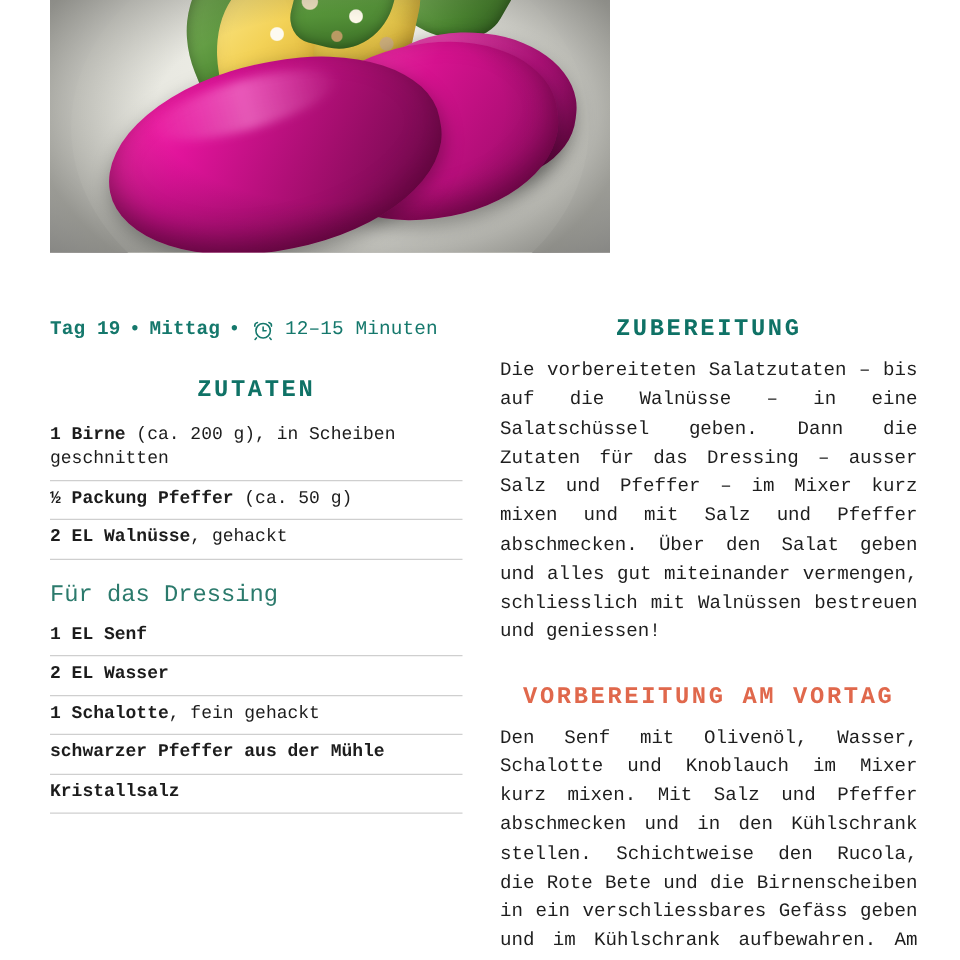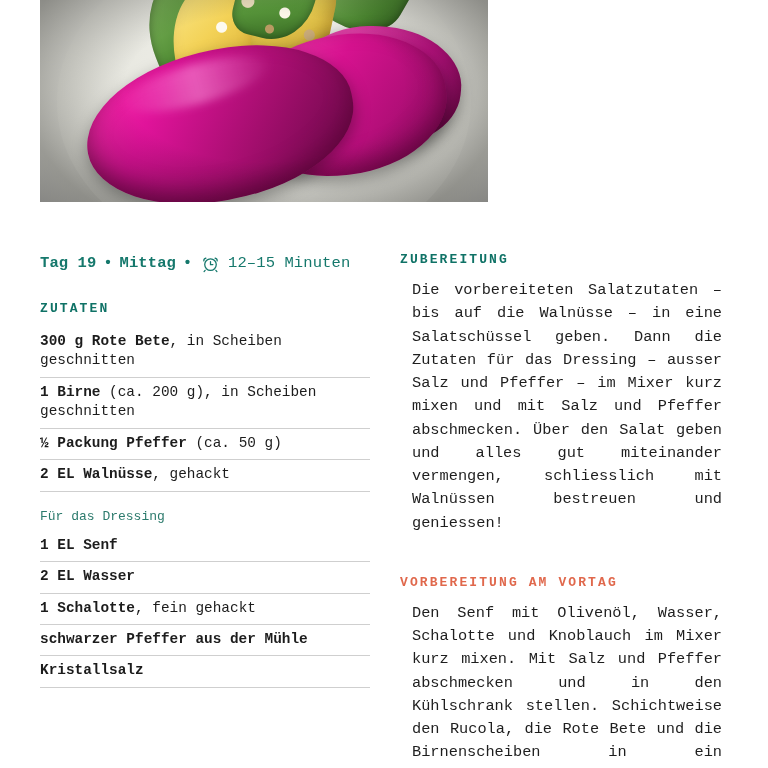--- a/index.html
+++ b/index.html
@@ -169,51 +169,52 @@
   .recipe-title {
     margin: 12px 0 0 0;
     font-size: 28px;
     line-height: 1.19;
     font-weight: normal;
     color: #141414;
     letter-spacing: -0.2px;
   }
 
   .sec-head {
-    font-size: 13px;
+    font-size: 19px;
     font-weight: bold;
     letter-spacing: 2.1px;
     color: #0f7266;
     margin: 27px 0 11px 0;
+    text-align: center;
   }
   .sec-head.orange { color: #e0684c; }
   .col-right .sec-head { margin-top: 0; }
 
   .ing-list { list-style: none; margin: 0; padding: 0; }
   .ing-item {
     font-size: 14.4px;
     line-height: 1.35;
     color: #1c1c1c;
     padding: 5px 0 6px 0;
     border-bottom: 1px solid #cfcfcf;
   }
   .ing-item .q { font-weight: bold; }
 
   .sub-head {
-    font-size: 13px;
+    font-size: 19px;
     color: #2b7a6c;
     margin: 17px 0 7px 0;
   }
 
   .body-text {
     font-size: 15.3px;
     line-height: 1.52;
     color: #1e1e1e;
     text-align: justify;
-    margin: 12px;
+    margin: 0;
     hyphens: auto;
   }
   .block-gap { height: 28px; }
 </style>
 </head>
 <body>
 
 <div class="page">
 
   <div class="hero">
@@ -252,21 +253,20 @@
           <path d="M18.8 20.6 L20.1 22.2"></path>
         </svg>
       </span>
       <span>12–15 Minuten</span>
     </div>
 
 
     <div class="sec-head">ZUTATEN</div>
 
     <ul class="ing-list" id="main-ings">
-        <li class="ing-item"><span class="q">300 g Rote Bete</span><span>, in Scheiben geschnitten</span></li>
         <li class="ing-item"><span class="q">1 Birne</span><span> (ca. 200 g), in Scheiben geschnitten</span></li>
         <li class="ing-item"><span class="q">½ Packung Pfeffer</span><span> (ca. 50 g)</span></li>
         <li class="ing-item"><span class="q">2 EL Walnüsse</span><span>, gehackt</span></li>
       </ul>
 
     <div class="sub-head">Für das Dressing</div>
 
     <ul class="ing-list" id="dressing-ings">
         <li class="ing-item"><span class="q">1 EL Senf</span></li>
         <li class="ing-item"><span class="q">2 EL Wasser</span></li>

